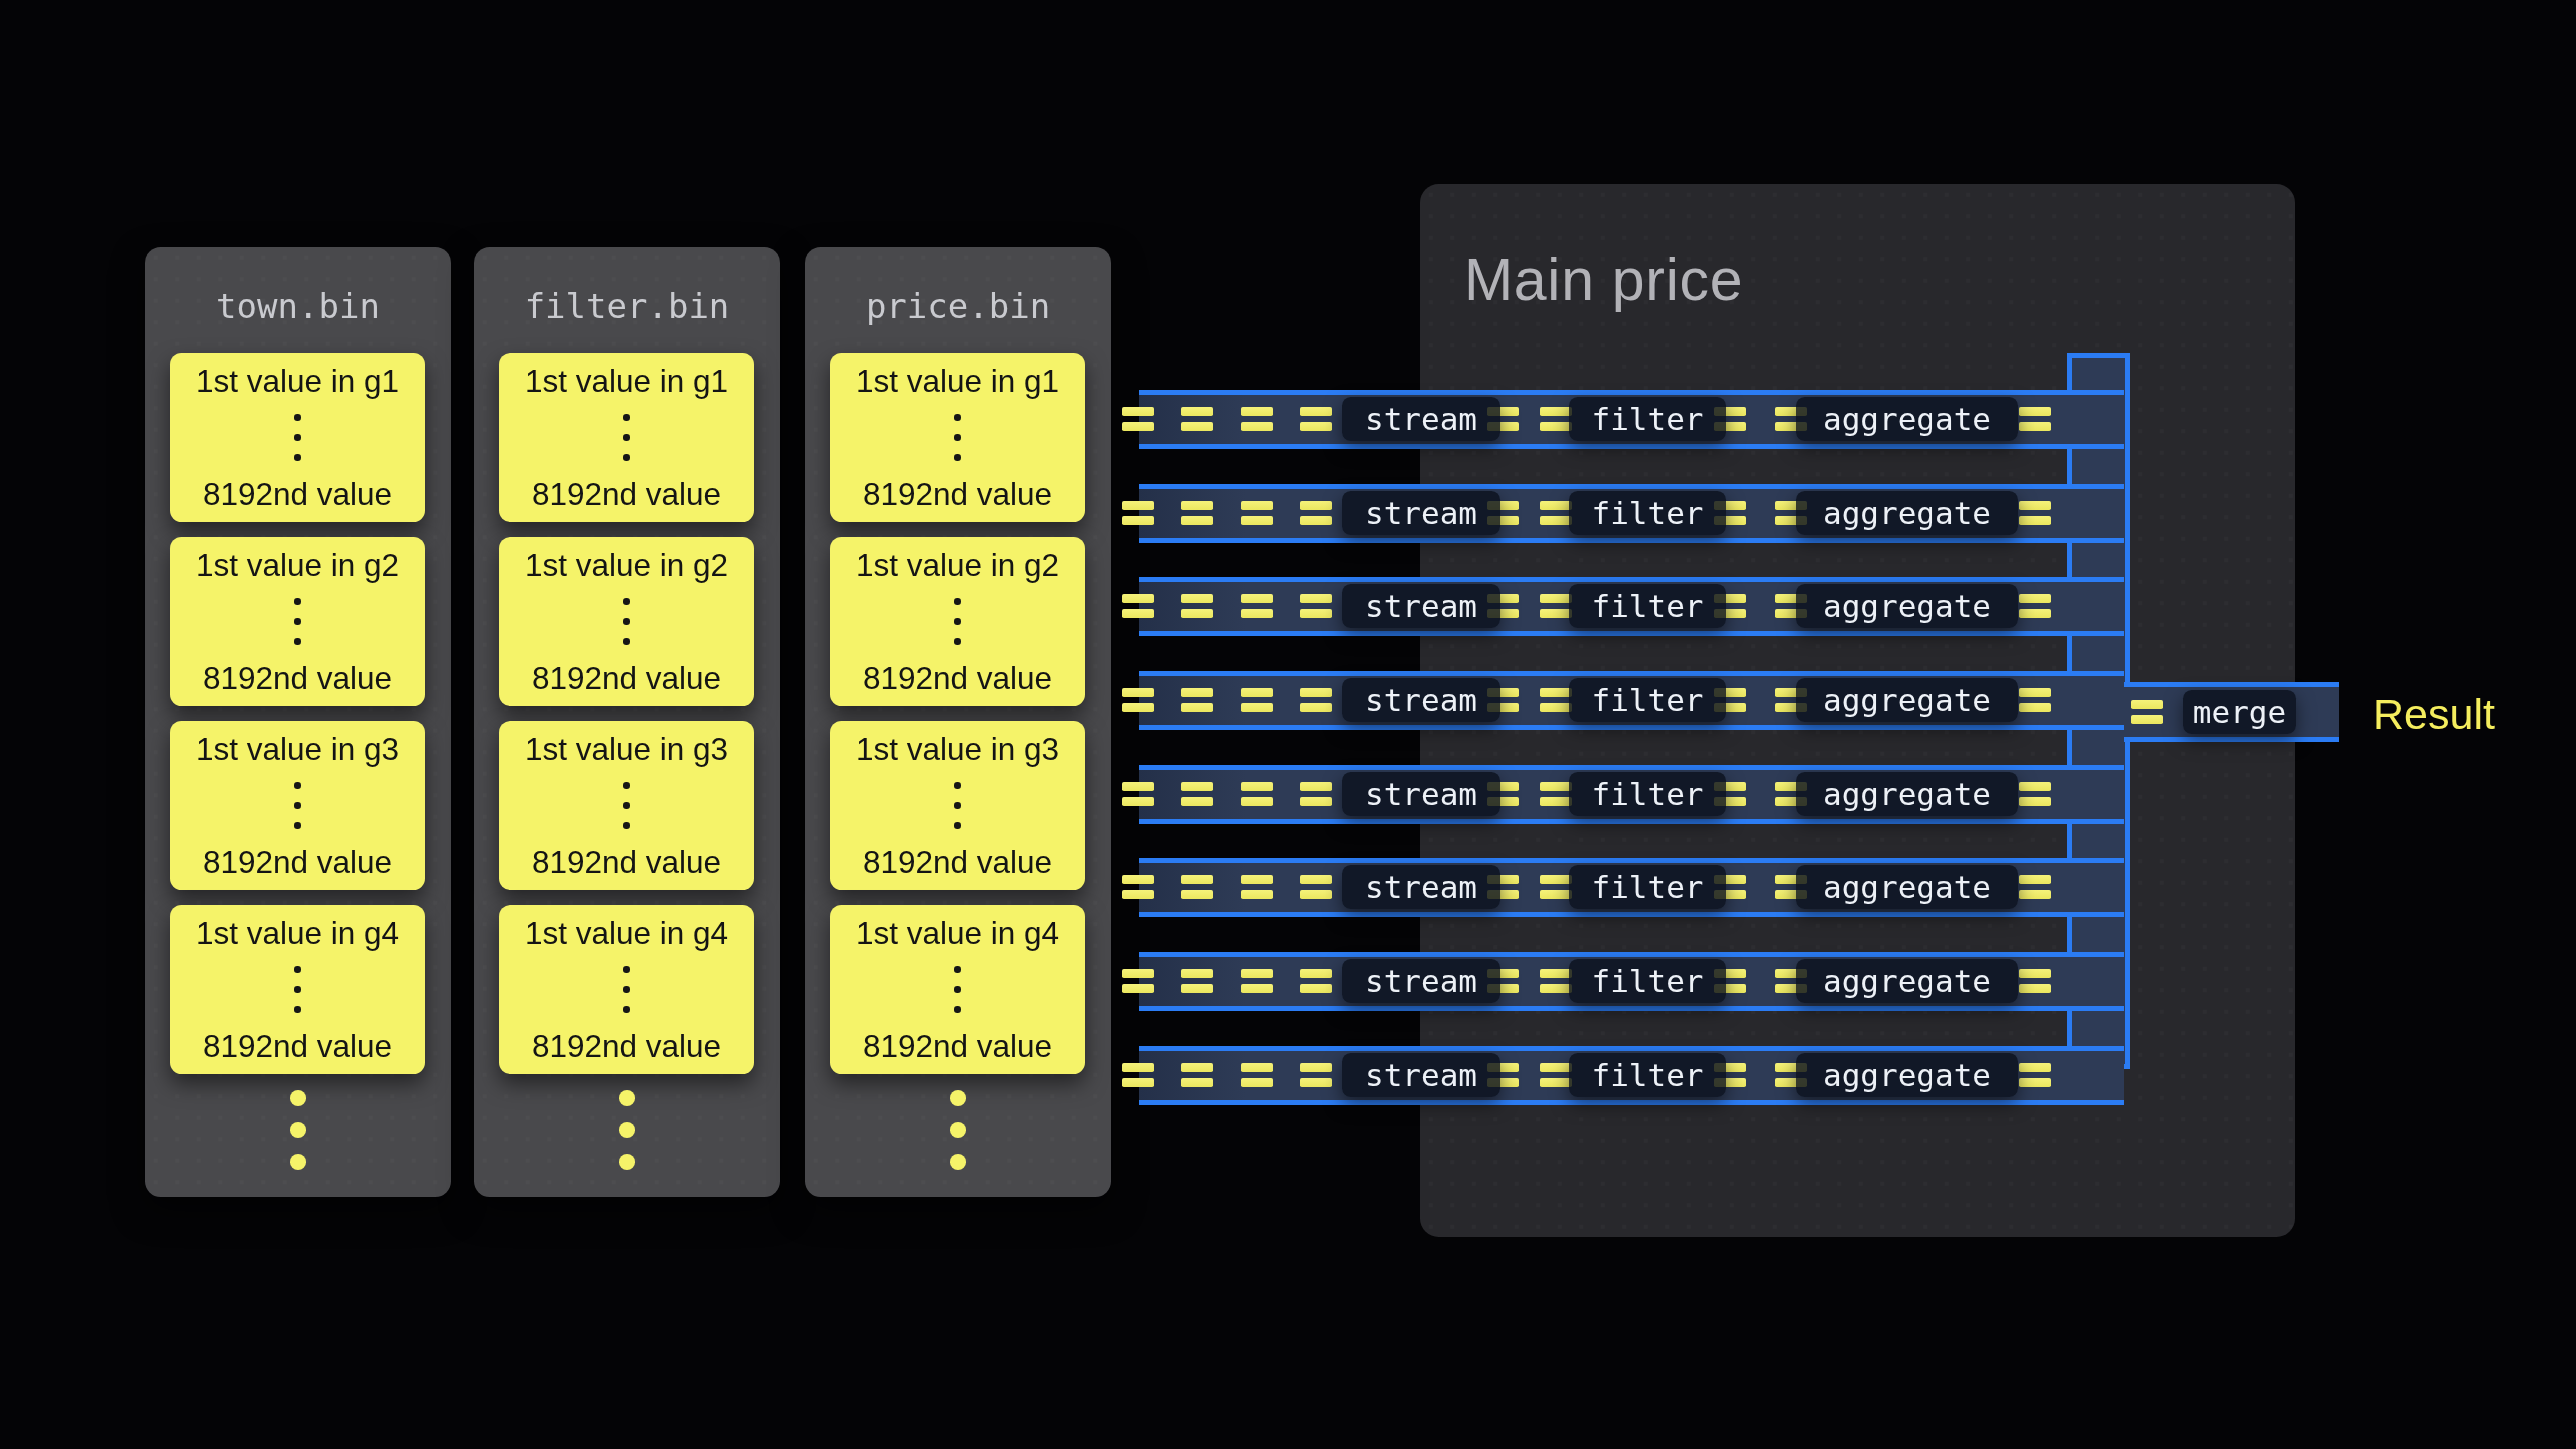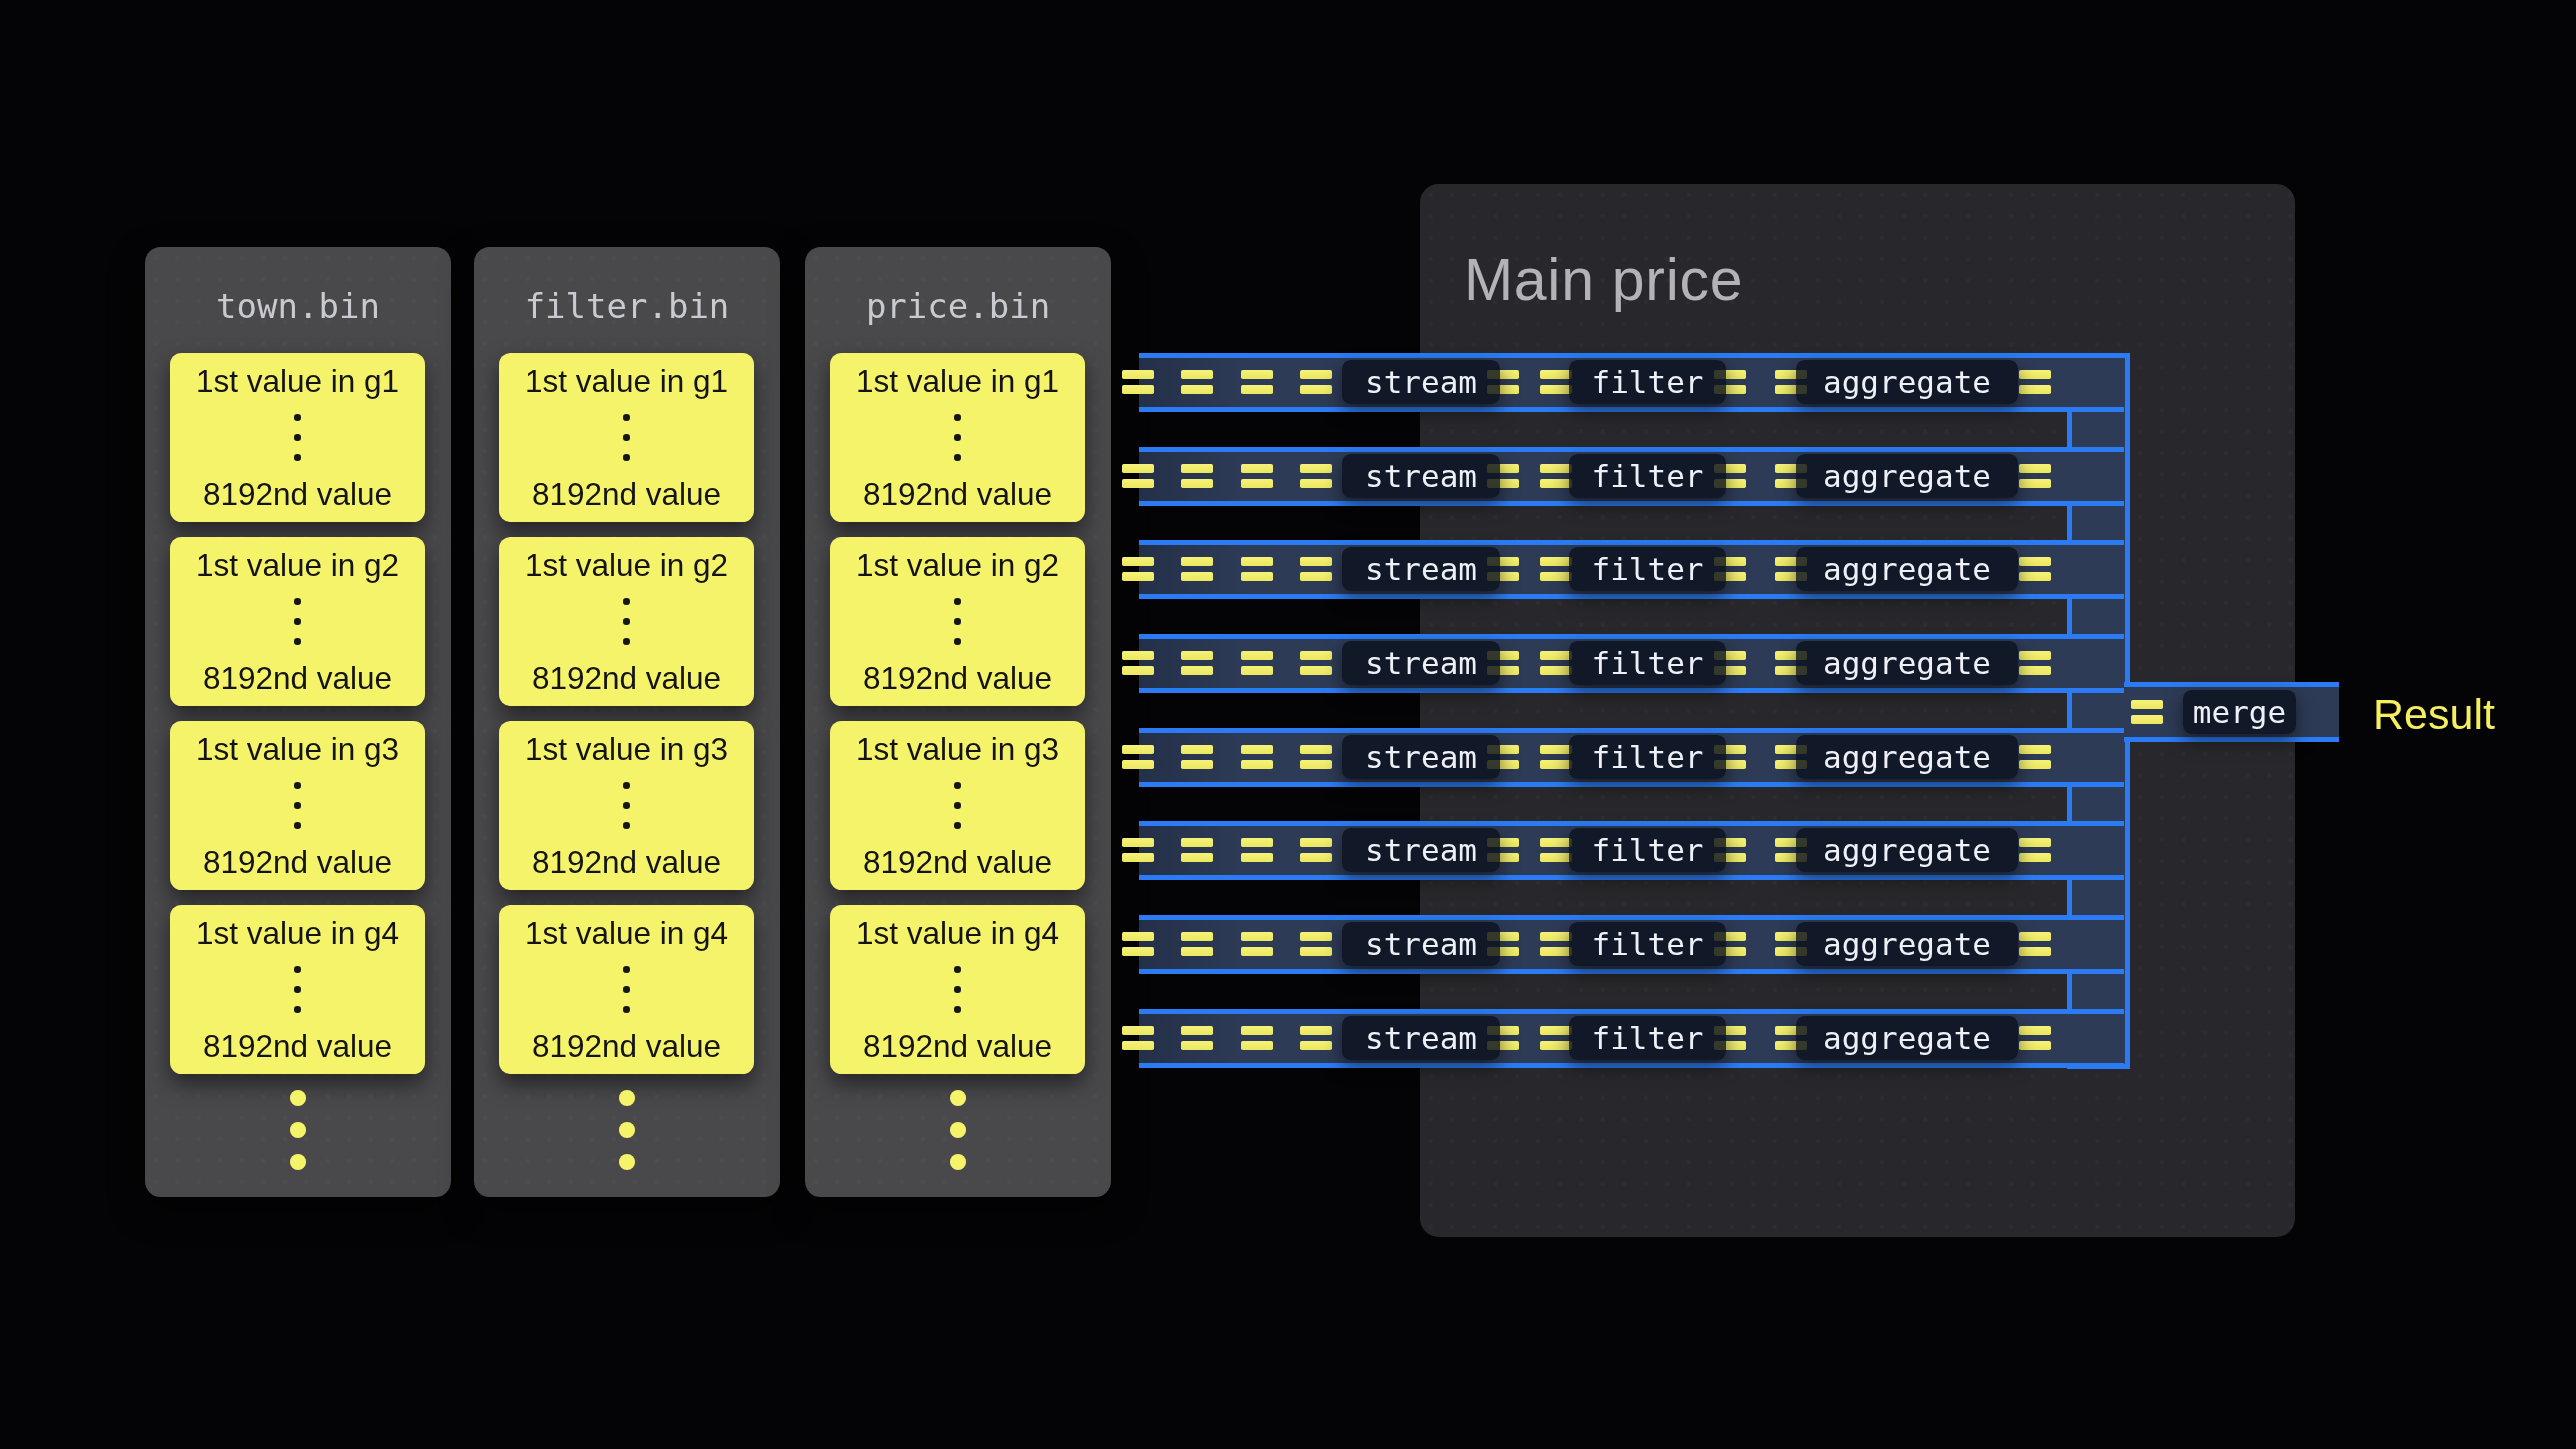--- a/index.html
+++ b/index.html
@@ -30,21 +30,21 @@
   .vb-dots i{width:6.4px;height:6.4px;border-radius:50%;background:#161616;}
   .col-dots{position:absolute;left:0;width:100%;top:843px;display:flex;
     flex-direction:column;align-items:center;gap:16.5px;}
   .col-dots i{width:15.7px;height:15.7px;border-radius:50%;background:#f5f369;}
 
   
   .spine{position:absolute;left:2067px;top:353px;width:63px;height:716px;
     box-sizing:border-box;background:#2e3b56;border:5.7px solid #2b7cf4;z-index:0;}
   .prow{position:absolute;left:1139px;width:985px;height:59px;box-sizing:border-box;
     border-top:5.7px solid #2b7cf4;border-bottom:5.7px solid #2b7cf4;
-    background:linear-gradient(90deg,#243049 0px,#2e3b56 107px);z-index:1;}
+    background:linear-gradient(90deg,#243049 0px,#2e3b56 107px);z-index:1;margin-top:37px;}
   .dash{position:absolute;top:12px;width:32px;display:flex;flex-direction:column;
     gap:6.4px;z-index:3;}
   .dash i{display:block;height:8.6px;border-radius:1.8px;
     background:linear-gradient(180deg,#f5f27a,#ebe75f);}
   .sbox{position:absolute;top:2.1px;height:44px;z-index:4;background:rgba(11,17,29,0.82);
     border-radius:8.6px;box-shadow:0 7.2px 18.6px rgba(0,0,0,0.5);
     display:flex;align-items:center;justify-content:center;
     font-family:"DejaVu Sans Mono",monospace;font-size:31px;color:#edf1f7;}
 
   

